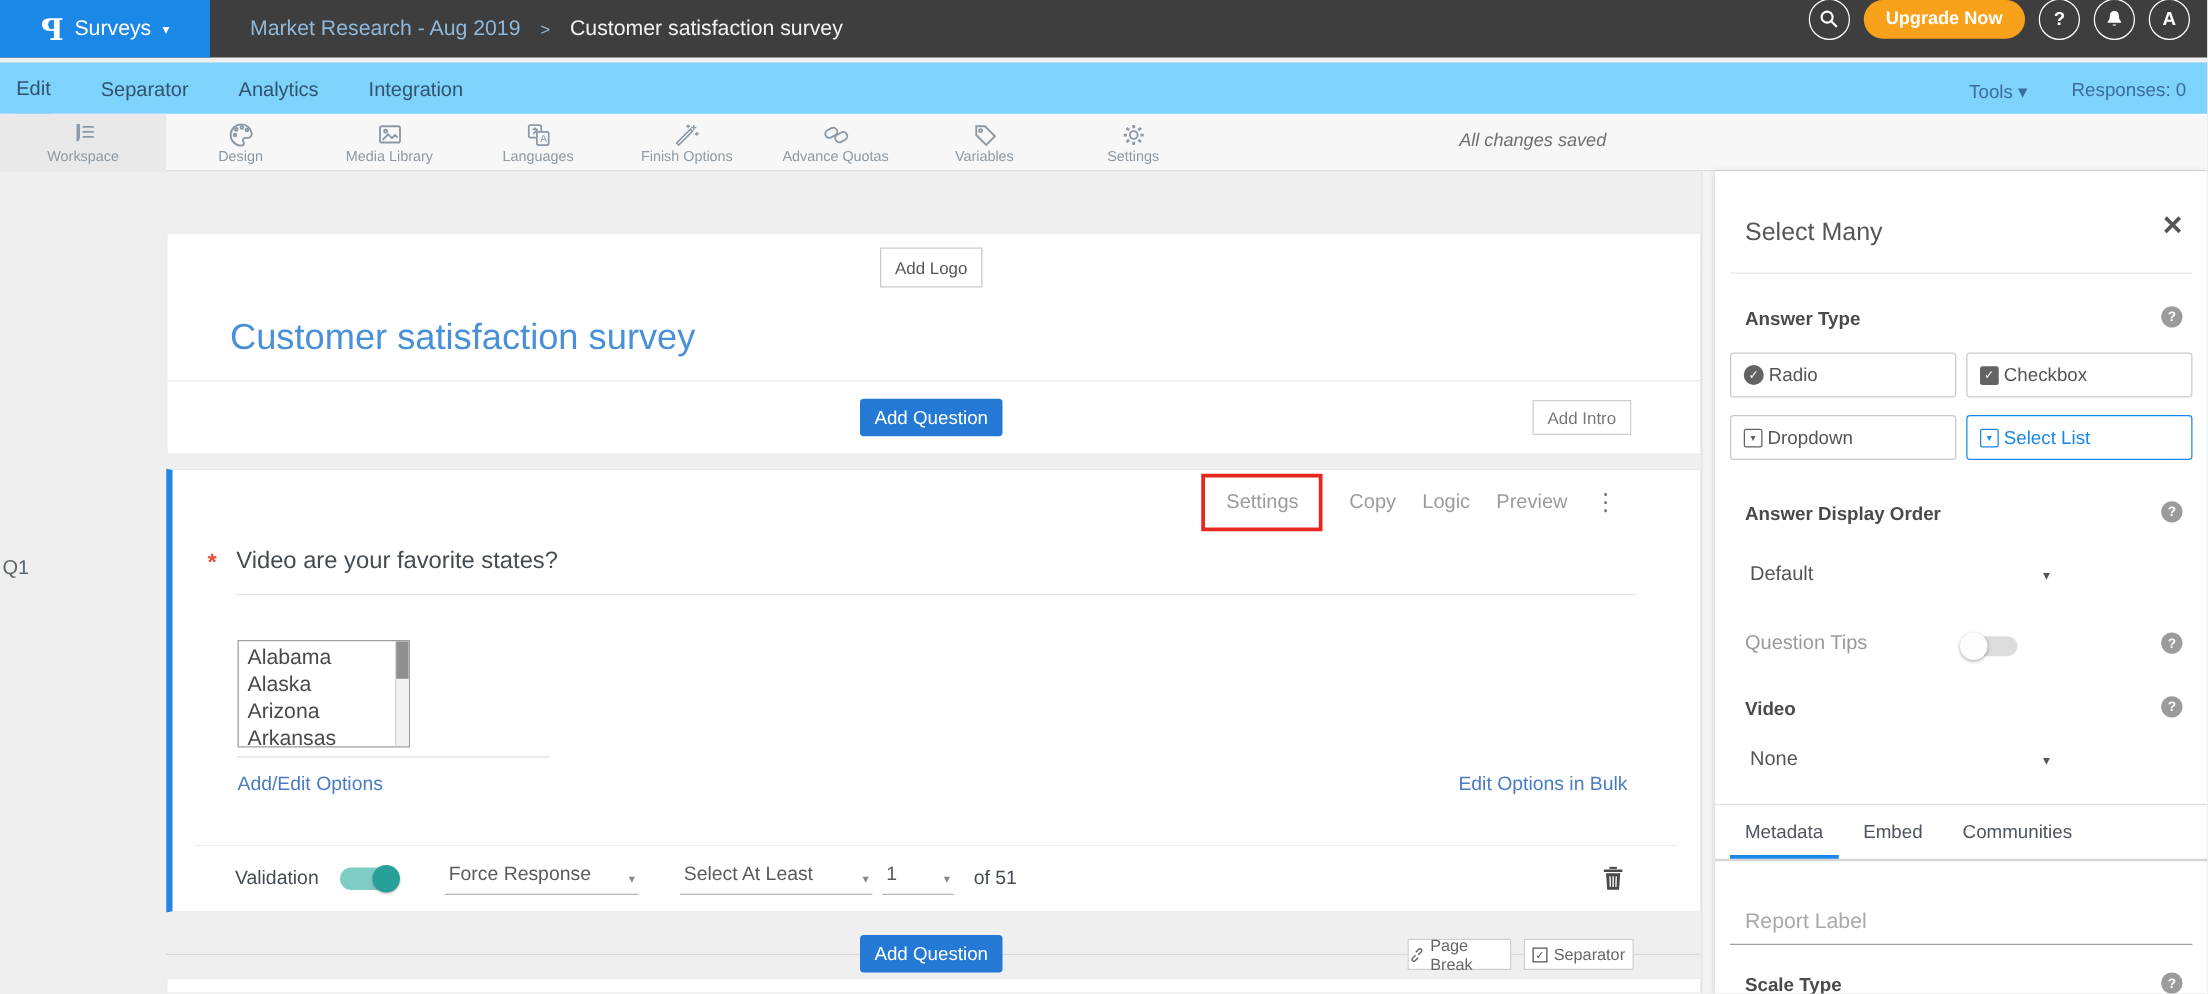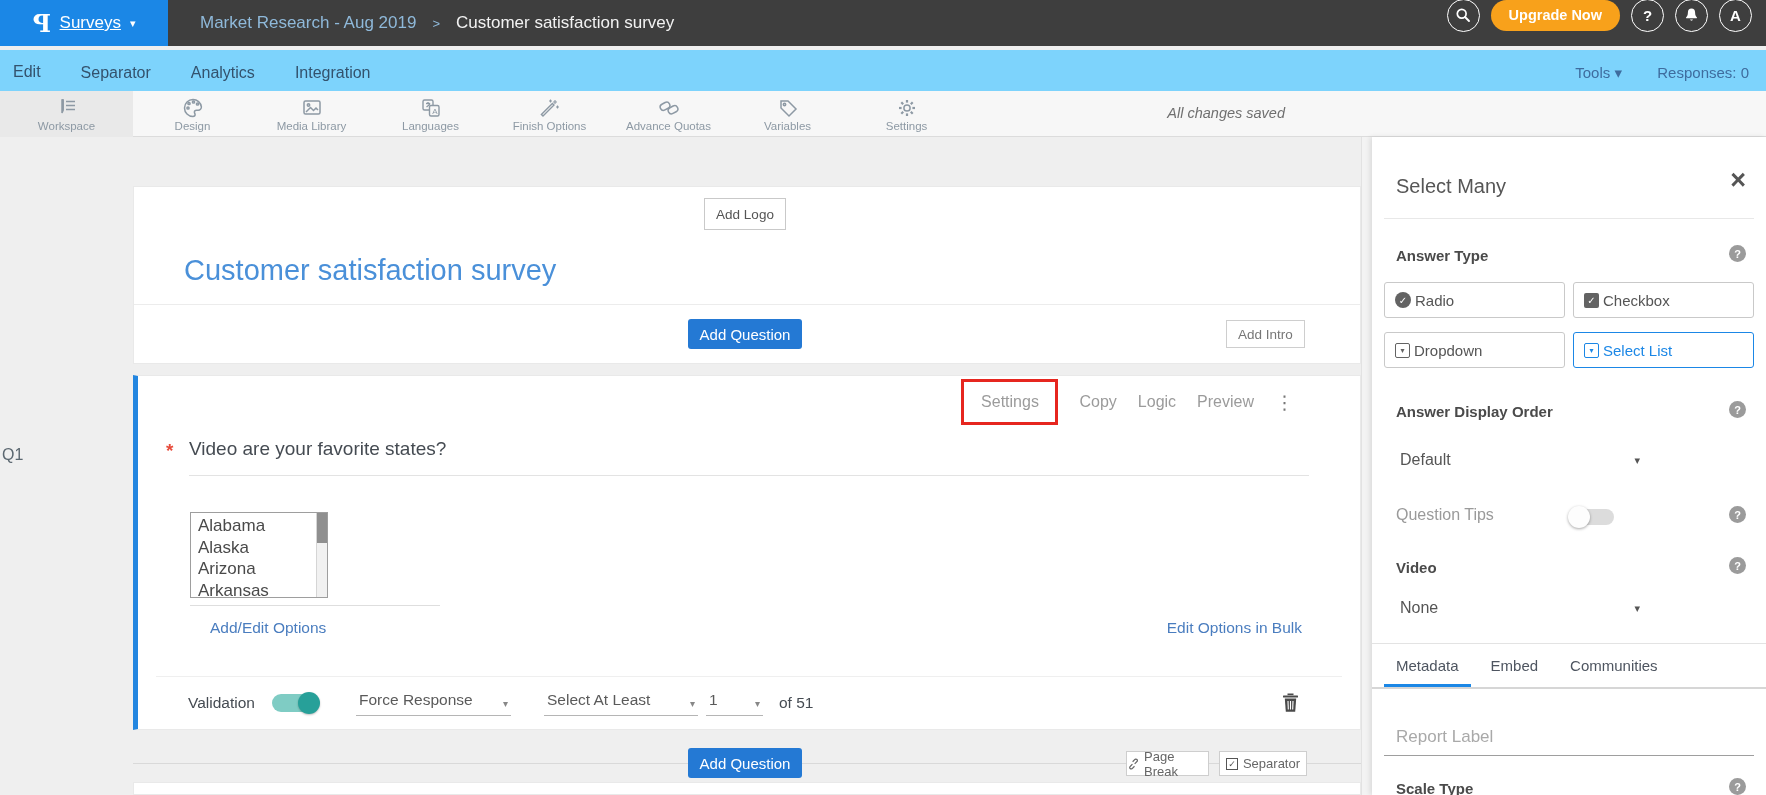--- a/index.html
+++ b/index.html
@@ -3,21 +3,21 @@
 <meta charset="utf-8">
 <style>
   * { margin:0; padding:0; box-sizing:border-box; }
   body { font-family:"Liberation Sans", sans-serif; background:#efefef; }
   .app { position:relative; width:1766px; height:795px; overflow:hidden; background:#efefef; }
 
   
   .topbar { position:absolute; left:0; top:0; width:1766px; height:46px; background:#3e3e3e; display:flex; align-items:center; }
   .brand { width:168px; height:46px; background:#1b87e6; display:flex; align-items:center; justify-content:center; gap:9px; cursor:pointer; }
   .brand .logo { color:#fff; font-size:24px; font-weight:bold; position:relative; transform:scaleX(-1); font-family:"DejaVu Serif", serif;}
-  .brand .prod { color:#fff; font-size:17px;text-decoration:underline; }
+  .brand .prod { color:#fff; font-size:17px; }
   .brand .caret { color:#fff; font-size:11px; }
   .crumbs { display:flex; align-items:center; margin-left:32px; gap:16px; font-size:17px; }
   .crumb-folder { color:#8fb9da; cursor:pointer; }
   .crumb-sep { color:#8fb9da; font-size:13px; }
   .crumb-page { color:#f2f2f2; }
   .top-right { position:absolute; right:14px; top:0; height:30px; display:flex; align-items:center; gap:11px; }
   .circle-btn { width:33px; height:33px; border:1.6px solid #fff; border-radius:50%; display:flex; align-items:center; justify-content:center; color:#fff; font-weight:bold; font-size:15px; cursor:pointer; }
   .upgrade { height:31px; padding:0 18px; background:#f8a11b; border-radius:16px; color:#fff; font-size:14.5px; font-weight:bold; display:flex; align-items:center; cursor:pointer; }
 
   
@@ -292,21 +292,21 @@
         <div>Alaska</div>
         <div>Arizona</div>
         <div>Arkansas</div>
       </div>
       <div class="sel-sb">
           <div class="sel-thumb"></div>
         </div>
     </div>
     <div class="sel-hr"></div>
 
-    <div class="q-link" style="left:52px;margin-left:20px;">Add/Edit Options</div>
+    <div class="q-link" style="left:52px;">Add/Edit Options</div>
     <div class="q-link" style="right:58px;">Edit Options in Bulk</div>
     <div class="q-div2"></div>
 
     <div class="val-row">
       <span class="val-label">Validation</span>
       <div class="toggle-on">
           <div class="knob"></div>
         </div>
       <div class="dd dd-fr">
         <span class="dd-txt">Force Response</span>

